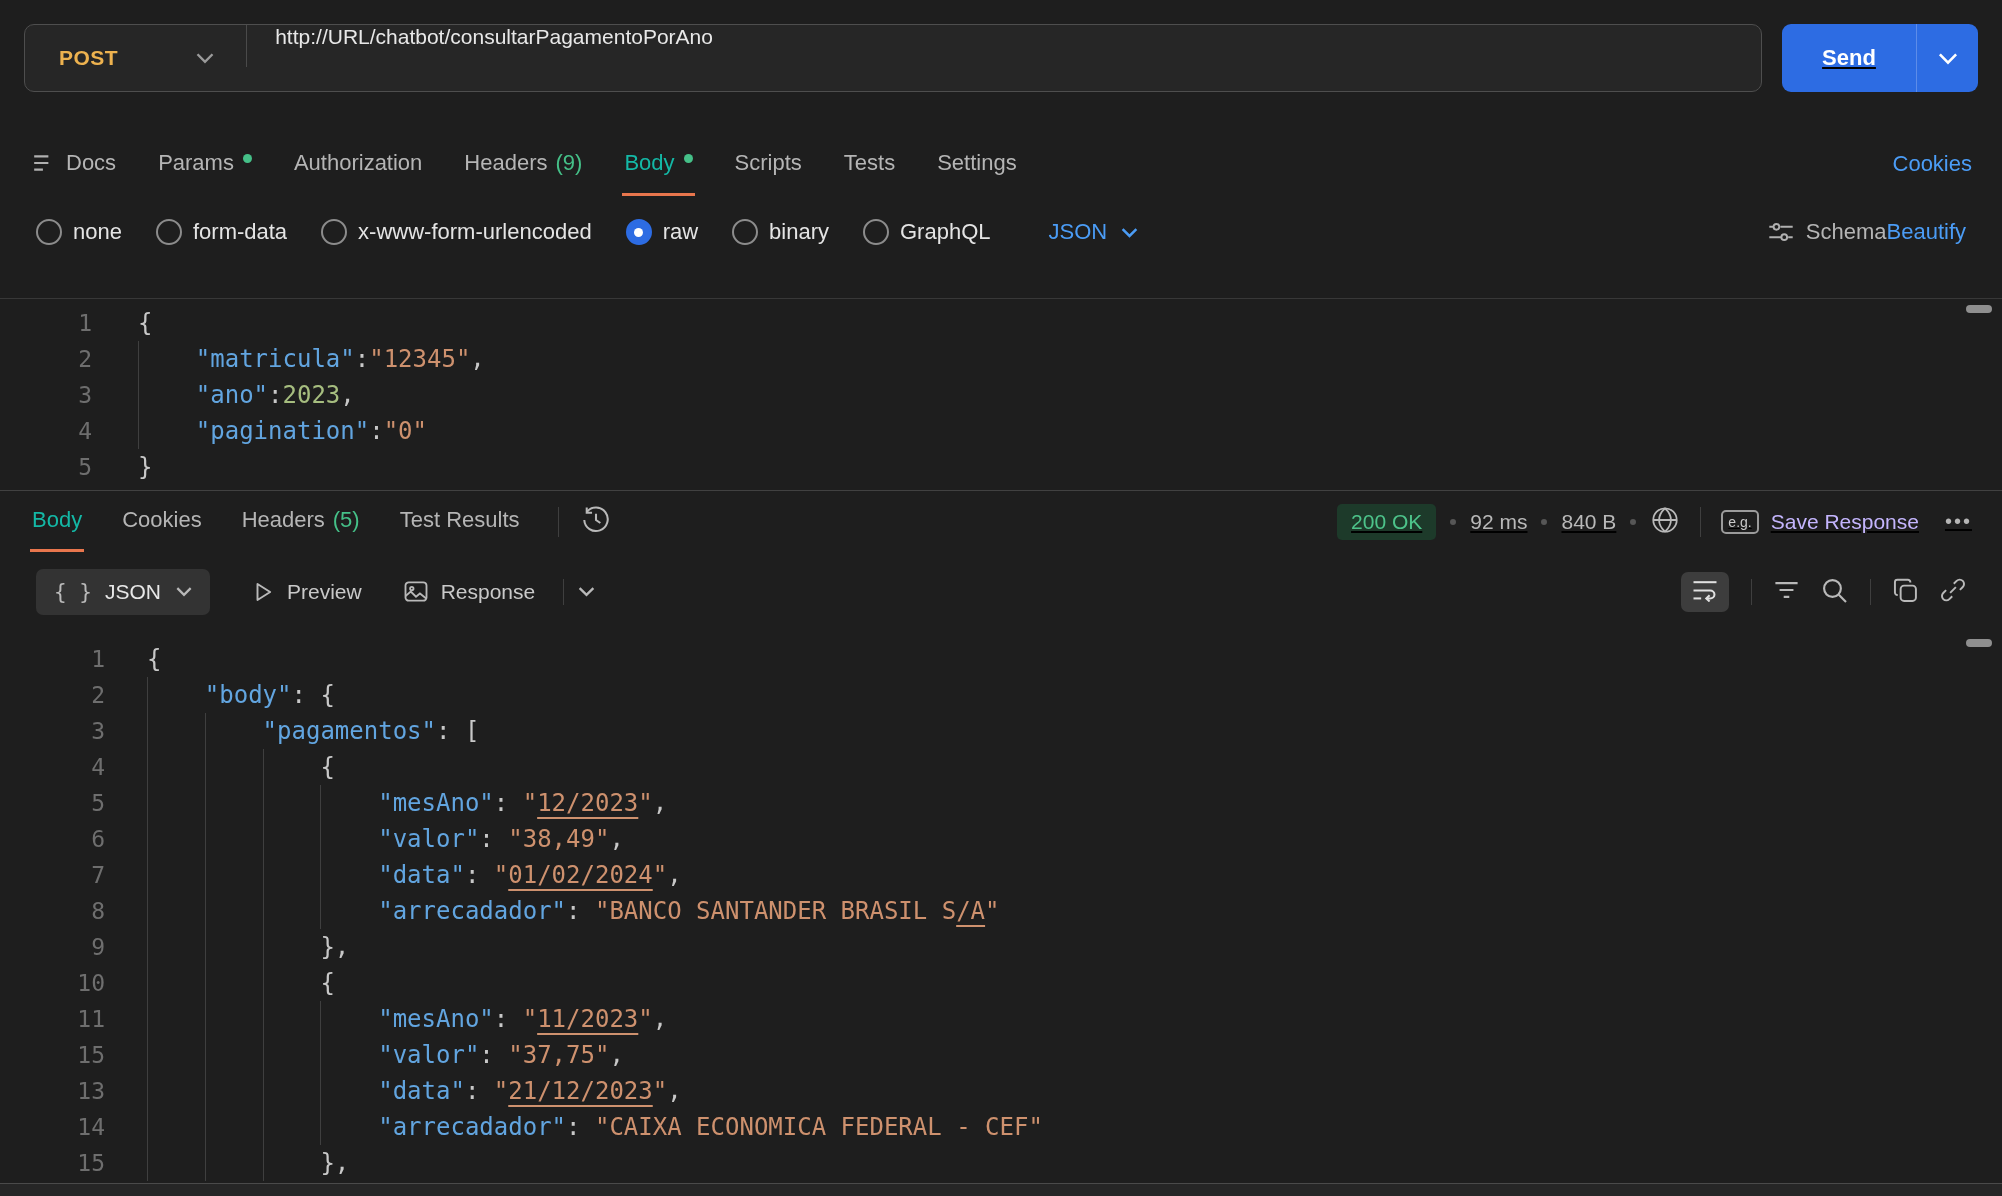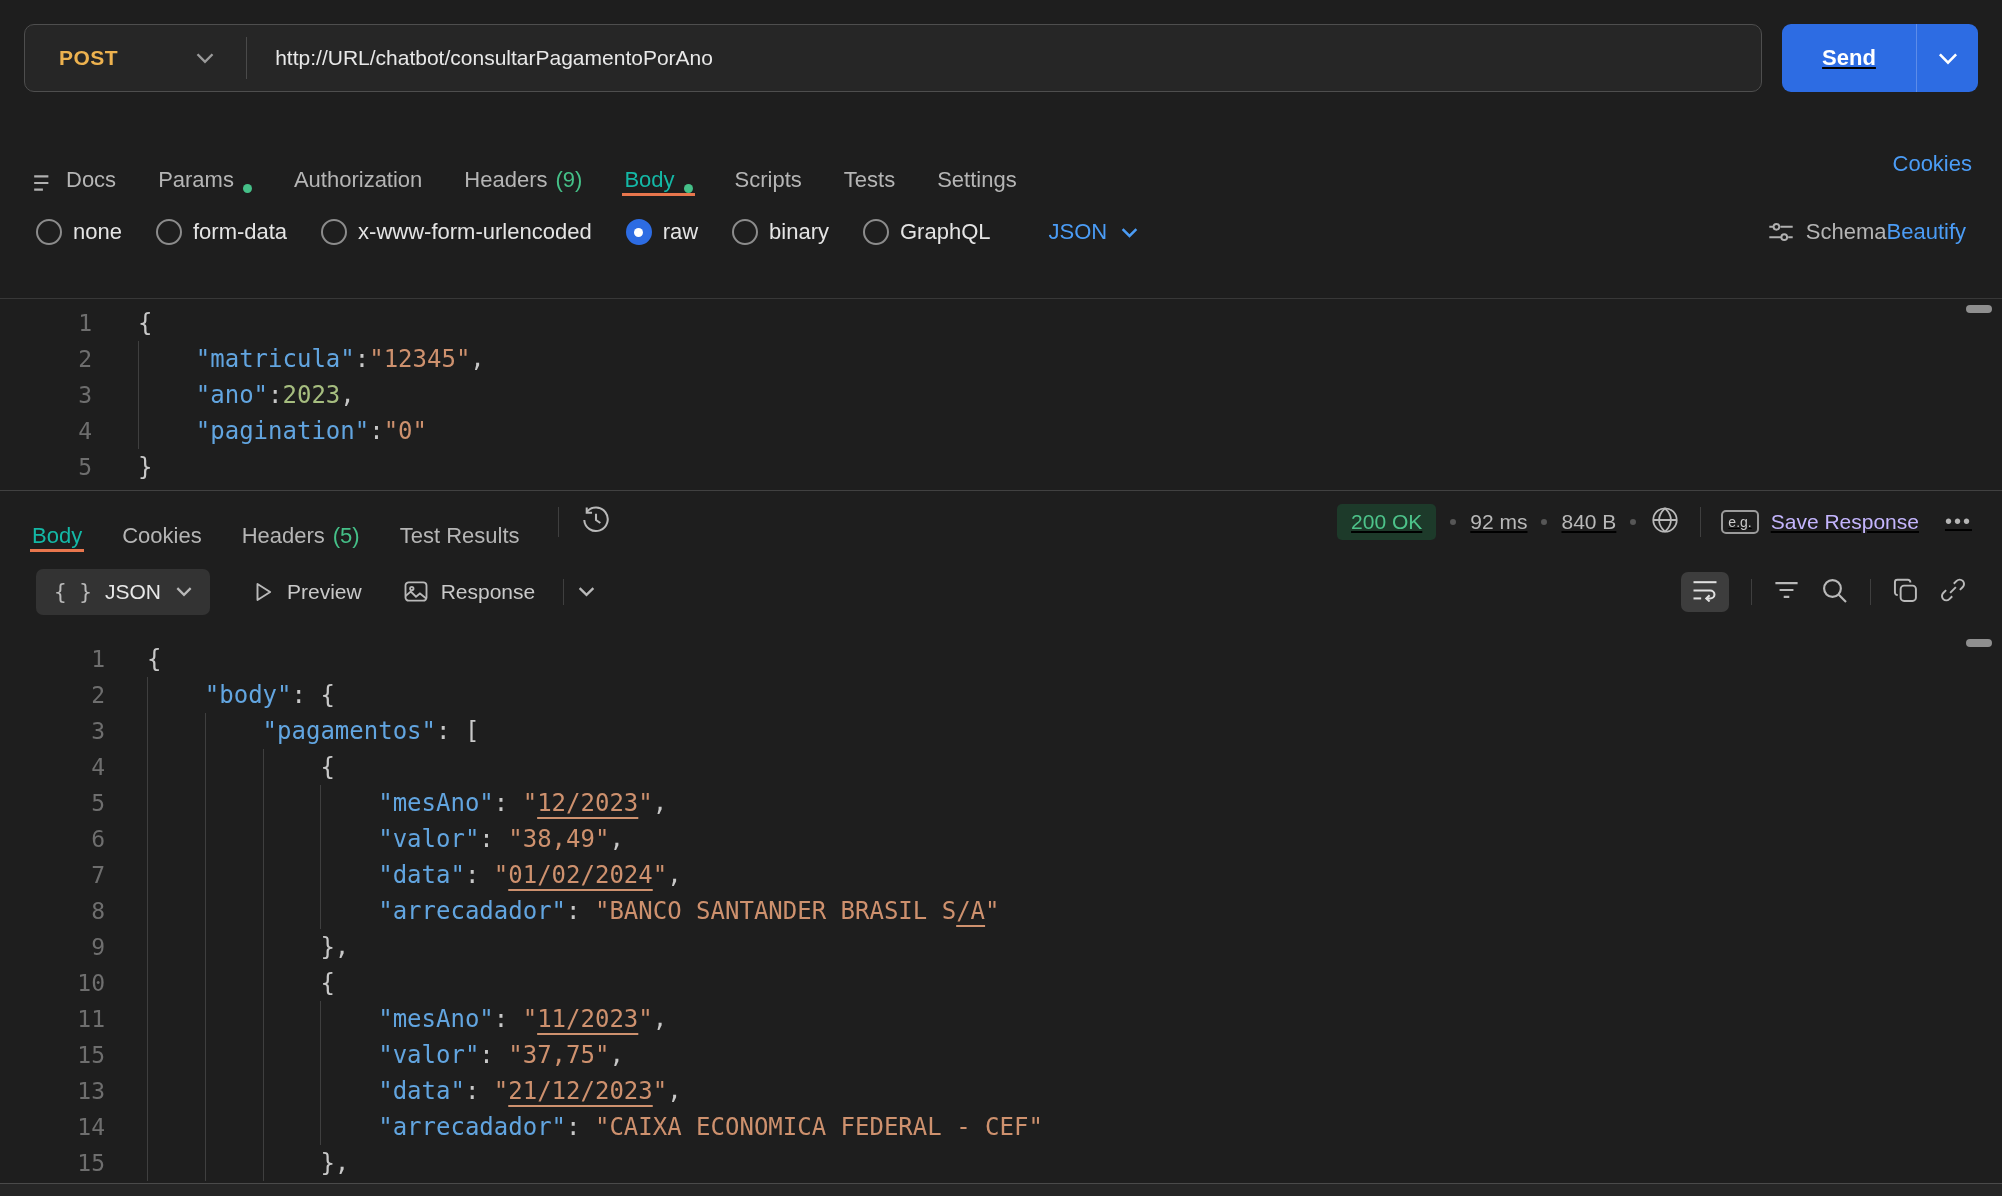--- a/index.html
+++ b/index.html
@@ -2,33 +2,33 @@
 <html><head>
 <meta charset="utf-8">
 <style>
   * { box-sizing: border-box; margin: 0; padding: 0; }
   html,body { background:#181818; }
   body { font-family:"Liberation Sans", sans-serif; }
   .app{ width:2002px; height:1196px; background:#1e1e1e; display:flex; flex-direction:column; overflow:hidden; position:relative;}
 
   
   .url-row{ margin:24px 24px 0 24px; height:68px; display:flex; align-items:stretch; }
-  .url-bar{ flex:1; background:#262626; border:1px solid #4e4e4e; border-radius:10px; display:flex; align-items:center; margin-right:20px; overflow:hidden;}
+  .url-bar{ flex:1; background:#262626; border:1px solid #4e4e4e; border-radius:10px; display:flex; align-items:flex-start; margin-right:20px; overflow:hidden;}
   .method{ display:flex; align-items:center; padding-left:34px; cursor:pointer; height:100%;}
   .method-label{ color:#edb24f; font-weight:700; font-size:21px; letter-spacing:.5px;}
   .method .chev{ margin-left:78px; color:#9a9a9a; }
   .vdiv{ width:1px; height:42px; background:#4a4a4a; margin-left:32px;}
   .url-input{ flex:1; color:#e8e8e8; font-size:21px; padding-left:28px; background:transparent; border:none; outline:none; font-family:"Liberation Sans",sans-serif;}
   .send-group{ display:flex; height:68px; border-radius:9px; overflow:hidden;text-decoration:underline;}
   .send-main{ width:134px; background:#2d6ce3; color:#fff; font-size:22px; font-weight:600; border:none; cursor:pointer; font-family:"Liberation Sans",sans-serif;}
   .send-caret{ width:62px; background:#2d6ce3; border:none; border-left:1px solid #5d8ce9; color:#fff; cursor:pointer; display:flex; align-items:center; justify-content:center;}
 
   
   .tabs-row{ margin:40px 30px 0 30px; height:64px; display:flex; align-items:stretch; }
-  .tab{ display:flex; align-items:flex-end; margin-right:38px; color:#b5b5b5; font-size:22px; cursor:pointer; border-bottom:3px solid transparent; padding:0 2px;}
+  .tab{ display:flex; align-items:center; margin-right:38px; color:#b5b5b5; font-size:22px; cursor:pointer; border-bottom:3px solid transparent; padding:0 2px;}
   .tab.active{ color:#14b8a6; border-bottom-color:#e8764d;}
   .tab .tab-icon{ margin-right:10px; color:#b0b0b0; display:flex;}
   .gdot{ width:9px; height:9px; border-radius:50%; background:#45c088; margin-left:9px; margin-top:-8px;}
   .count{ color:#45c088; margin-left:8px;}
   .spacer{ flex:1; }
   .link-blue{ color:#4b9cf5; font-size:22px; font-weight:500; display:flex; align-items:center; cursor:pointer;}
 
   
   .radio-row{ margin:0 36px; height:72px; display:flex; align-items:center;}
   .radio-item{ display:flex; align-items:center; margin-right:34px; cursor:pointer;}

